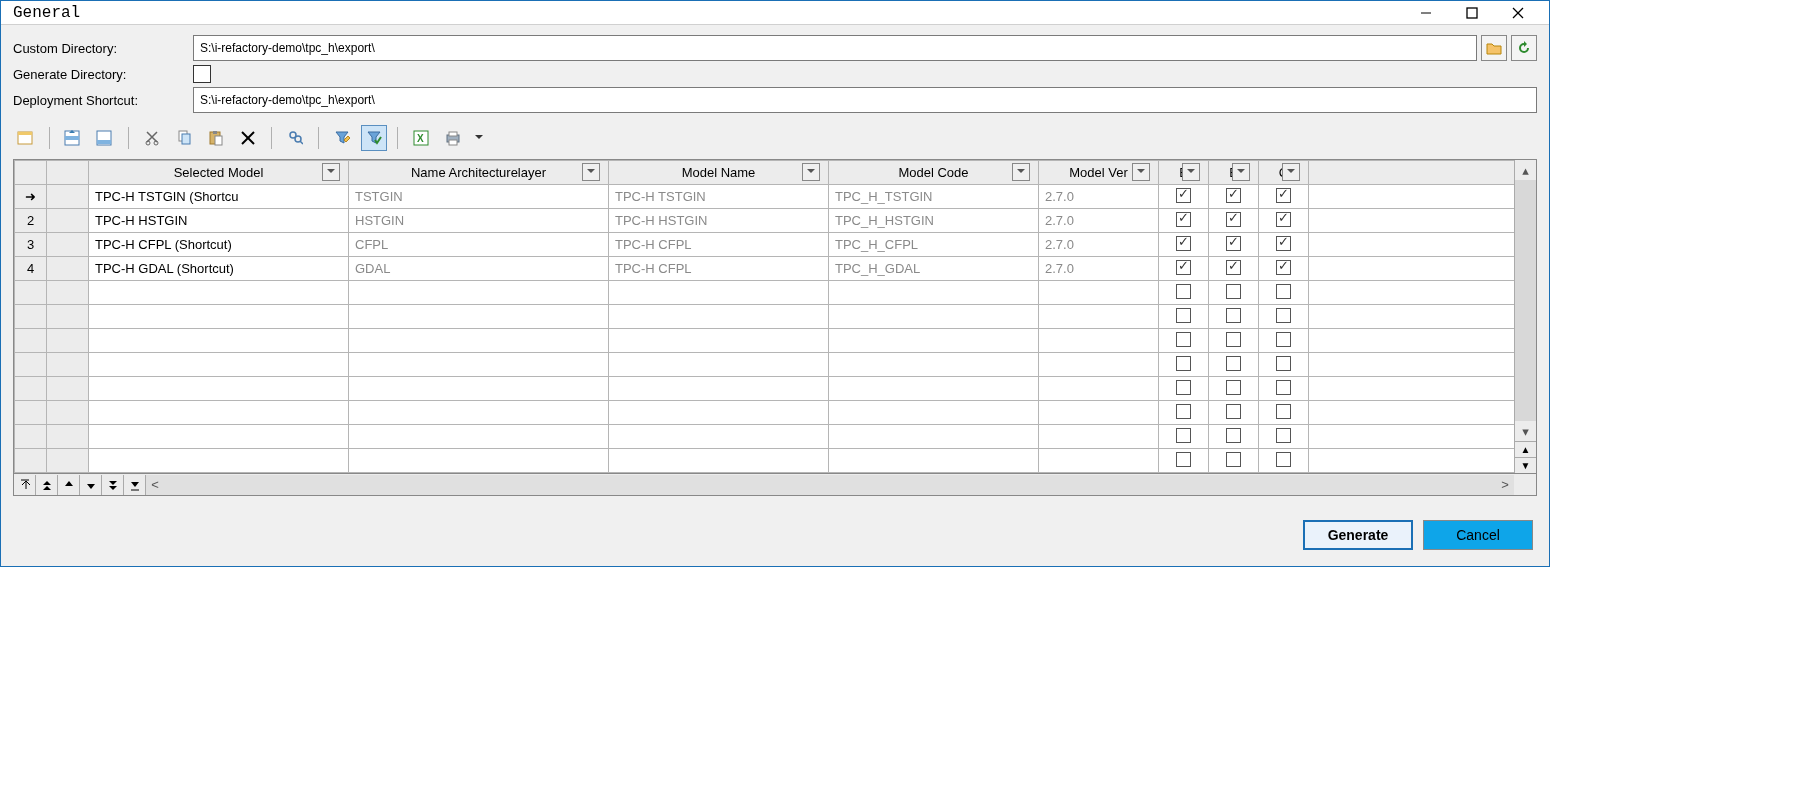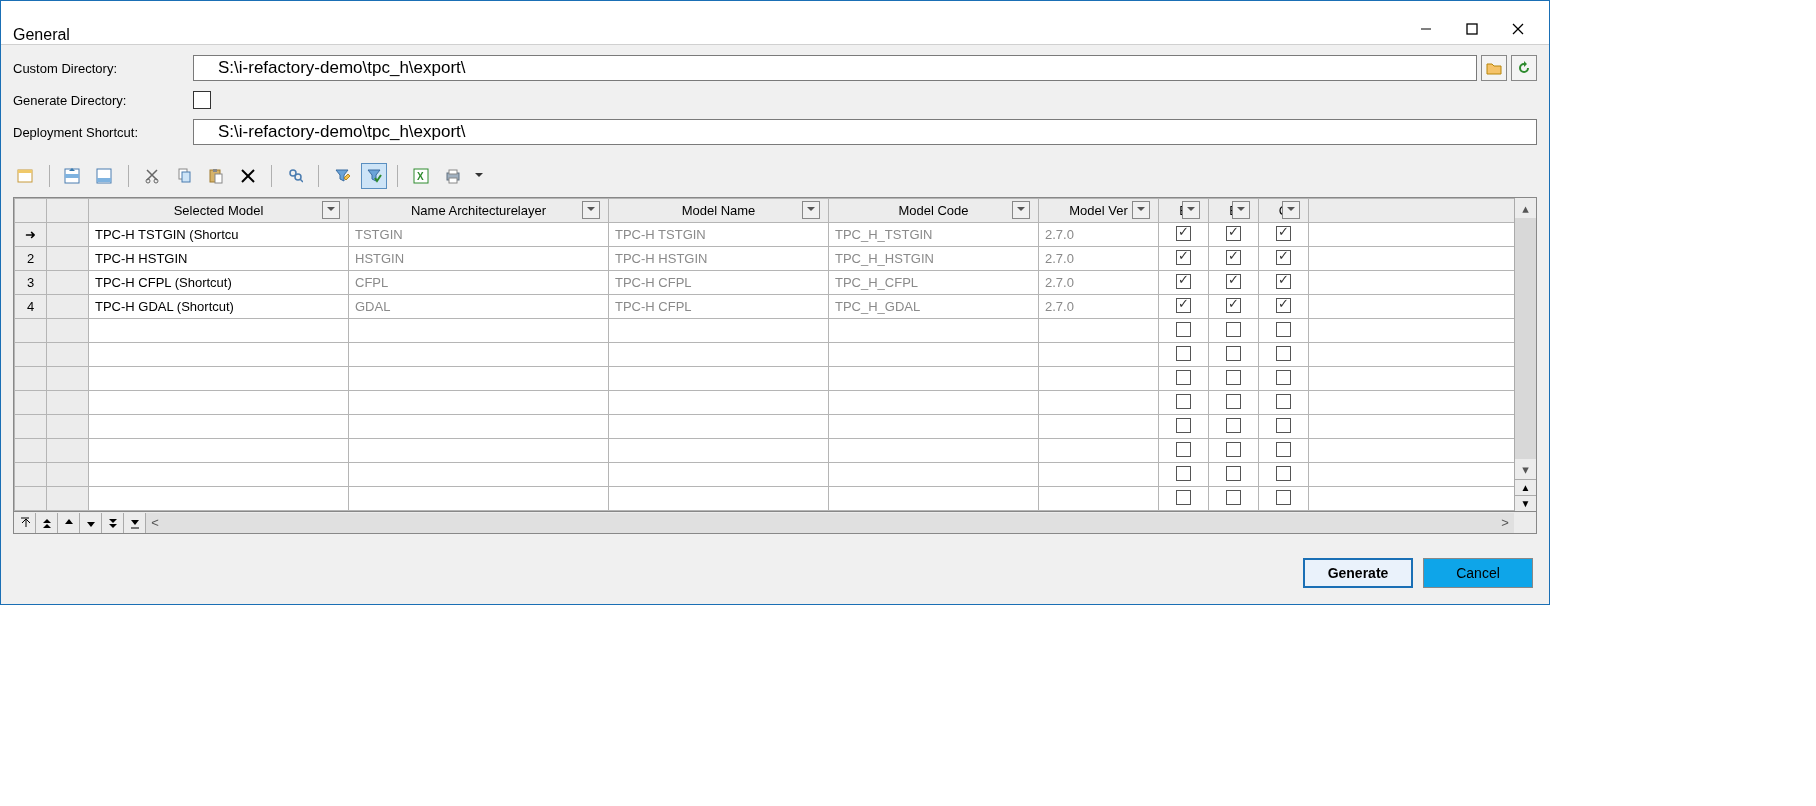--- a/index.html
+++ b/index.html
@@ -10,58 +10,59 @@
     background: #fff;
   }
   .window {
     width: 1550px;
     border: 1px solid #1a6fb5;
     background: #f0f0f0;
     position: relative;
   }
   .titlebar {
     display: flex;
-    align-items: flex-end;
-    height: 44px;
+    align-items: center;
+    height: 24px;
     background: #fff;
     border-bottom: 1px solid #d0d0d0;
     padding: 0 8px;
+    font-family: Liberation Mono, monospace;
   }
   .titlebar .title {
     font-size: 16px;
     color: #000;
     flex: 1;
     padding-left: 4px;
   }
   .winbtn {
     width: 46px; height: 30px;
     display: flex; align-items: center; justify-content: center;
     font-size: 14px; color: #000;
   }
 
   .form-area {
     padding: 10px 12px 4px 12px;
   }
   .form-row {
     display: flex;
     align-items: center;
-    margin-bottom: 10px;
+    margin-bottom: 4px;
   }
   .form-row .label {
     width: 180px;
     color: #000;
   }
   .form-row input[type=text] {
     flex: 1;
     height: 26px;
     border: 1px solid #7a7a7a;
-    padding: 2px 24px;
+    padding: 2px 6px;
     background: #fff;
     font-family: inherit;
-    font-size: 17px;
+    font-size: 12px;
   }
   .icon-btn-sm {
     width: 26px; height: 26px;
     border: 1px solid #888;
     background: #f4f4f4;
     margin-left: 4px;
     display: flex; align-items: center; justify-content: center;
   }
   .checkbox {
     width: 18px; height: 18px;

